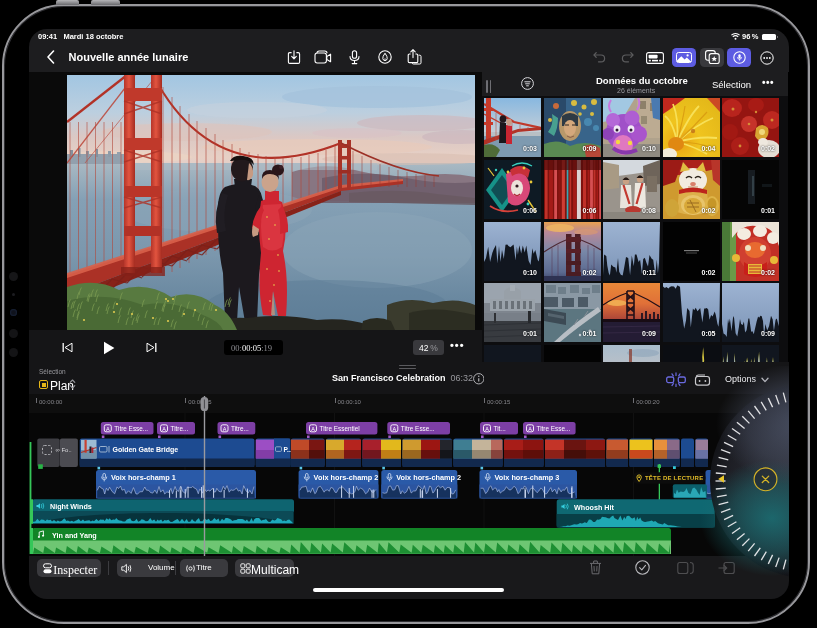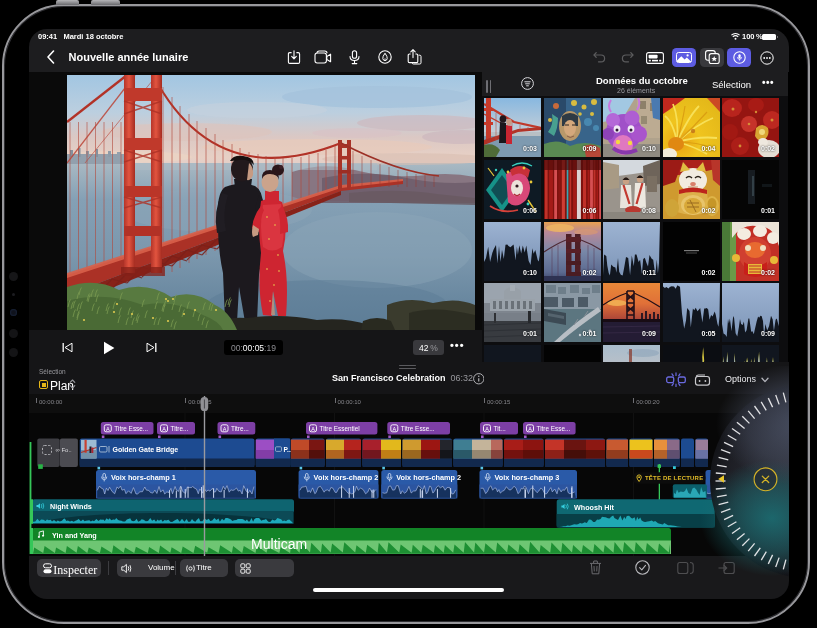--- a/index.html
+++ b/index.html
@@ -27,21 +27,21 @@
 <div class="abs" style="left:10px;top:309px;width:7px;height:7px;border-radius:50%;background:#10131c;box-shadow:inset 0 0 2px #23365c;"></div>
 <div class="abs" style="left:9px;top:329px;width:9px;height:9px;border-radius:50%;background:#141416;"></div>
 <div class="abs" style="left:9px;top:348px;width:9px;height:9px;border-radius:50%;background:#141416;"></div>
 
 <div id="screen">
 <div id="world">
 
 <div class="abs" id="topbar" style="left:28.5px;top:28.5px;width:760px;height:43.5px;background:#1d1d1f;"></div>
 
 <div class="txt" style="left:38px;top:31.5px;font-size:7.5px;font-weight:bold;color:#fff;">09:41&nbsp;&nbsp;&nbsp;Mardi 18 octobre</div>
-<div class="txt" style="left:742px;top:32px;font-size:7.5px;font-weight:bold;color:#fff;">100 %</div>
+<div class="txt" style="left:742px;top:32px;font-size:7.5px;font-weight:bold;color:#fff;">96 %</div>
 
 <svg class="abs" style="left:731px;top:32.5px;" width="9" height="7" viewBox="0 0 9 7">
  <path d="M0.4 2.2 A6.2 6.2 0 0 1 8.6 2.2" fill="none" stroke="#fff" stroke-width="1.1"></path>
  <path d="M1.8 3.9 A3.9 3.9 0 0 1 7.2 3.9" fill="none" stroke="#fff" stroke-width="1.1"></path>
  <circle cx="4.5" cy="5.8" r="1" fill="#fff"></circle>
 </svg>
 
 <div class="abs" style="left:762px;top:33.5px;width:13.5px;height:6px;background:#fff;border-radius:1.5px;"></div>
 <div class="abs" style="left:776.5px;top:35.5px;width:1.5px;height:2px;background:#8e8e93;border-radius:0 1px 1px 0;"></div>
 
@@ -347,21 +347,21 @@
         <path d="M10 1.2 L3 5.5 L10 9.8 Z" fill="none" stroke="#fff" stroke-width="1"></path>
 </svg>
 <svg class="abs" style="left:103px;top:340.5px;" width="12" height="14" viewBox="0 0 12 14">
  <path d="M1 0.8 L11.4 7 L1 13.2 Z" fill="#fff"></path>
 </svg>
 <svg class="abs" style="left:146px;top:342px;" width="11" height="11" viewBox="0 0 11 11">
  <path d="M9.8 1 L9.8 10" stroke="#fff" stroke-width="1.3"></path>
         <path d="M1 1.2 L8 5.5 L1 9.8 Z" fill="none" stroke="#fff" stroke-width="1"></path>
 </svg>
 <div class="abs" style="left:224px;top:339.5px;width:59px;height:15px;background:#000;border-radius:3px;"></div>
-<div class="txt" style="left:231px;top:343px;font-size:8.5px;color:#8e8e93;">00:<span style="color:#fff;">00:05</span>:19</div>
+<div class="txt" style="left:231px;top:343px;font-size:8.5px;color:#8e8e93;font-family:Liberation Serif, serif;">00:<span style="color:#fff;">00:05</span>:19</div>
 <div class="abs" style="left:413px;top:339.5px;width:31px;height:15px;background:#39393d;border-radius:3px;"></div>
 <div class="txt" style="left:419px;top:343px;font-size:8.5px;color:#fff;">42 <span style="color:#98989d;">%</span></div>
 <div class="txt" style="left:450px;top:339px;font-size:11px;font-weight:bold;color:#fff;letter-spacing:1px;">•••</div>
 
 <div class="abs" style="left:482px;top:72px;width:306px;height:290px;background:#0d0d0f;"></div>
 <div class="abs" style="left:482px;top:72px;width:306px;height:24px;background:#1d1d1f;"></div>
 
 <div class="abs" style="left:486px;top:79.5px;width:1.8px;height:13px;background:#6e6e73;border-radius:1px;"></div>
 <div class="abs" style="left:489.5px;top:79.5px;width:1.8px;height:13px;background:#6e6e73;border-radius:1px;"></div>
 
@@ -1133,21 +1133,21 @@
       </svg>
 
 <div class="abs" style="left:28.5px;top:556px;width:760px;height:42.5px;background:#19191b;"></div>
 <div class="abs" style="left:37.3px;top:559px;width:63.5px;height:17.5px;background:#3a3a3e;border-radius:5px;"></div>
       <div class="txt" style="left:53.3px;top:563px;font-size:12px;color:#fff;font-family:Liberation Serif, serif;">Inspecter</div>
       <div class="abs" style="left:116.6px;top:559px;width:53.2px;height:17.5px;background:#3a3a3e;border-radius:5px;"></div>
       <div class="txt" style="left:148px;top:563px;font-size:8px;color:#fff;">Volume</div>
       <div class="abs" style="left:180.1px;top:559px;width:47.5px;height:17.5px;background:#3a3a3e;border-radius:5px;"></div>
       <div class="txt" style="left:196.1px;top:563px;font-size:8px;color:#fff;">Titre</div>
       <div class="abs" style="left:235.1px;top:559px;width:58.8px;height:17.5px;background:#3a3a3e;border-radius:5px;"></div>
-      <div class="txt" style="left:251.1px;top:536px;font-size:14px;color:#fff;text-align:center;">Multicam</div>
+      <div class="txt" style="left:251.1px;top:563px;font-size:12px;color:#fff;text-align:center;">Multicam</div>
       <svg class="abs" style="left:42px;top:562.5px;" width="11" height="11" viewBox="0 0 11 11">
 <rect x="1.5" y="0.8" width="8" height="4" rx="2" fill="none" stroke="#fff" stroke-width="1"></rect>
 <rect x="1.5" y="6.2" width="8" height="4" rx="2" fill="#fff"></rect>
       </svg>
       <svg class="abs" style="left:121px;top:562.5px;" width="11" height="11" viewBox="0 0 11 11">
 <path d="M0.8 3.8 L2.8 3.8 L5.4 1.4 L5.4 9.6 L2.8 7.2 L0.8 7.2 Z" fill="none" stroke="#fff" stroke-width="0.9" stroke-linejoin="round"></path>
 <path d="M7.2 3.4 Q8.4 5.5 7.2 7.6 M9 2.2 Q10.6 5.5 9 8.8" stroke="#fff" stroke-width="0.9" fill="none"></path>
       </svg>
       <svg class="abs" style="left:184.5px;top:562.5px;" width="11" height="11" viewBox="0 0 11 11">
 <circle cx="5.5" cy="5.5" r="1.6" fill="none" stroke="#fff" stroke-width="0.9"></circle>

